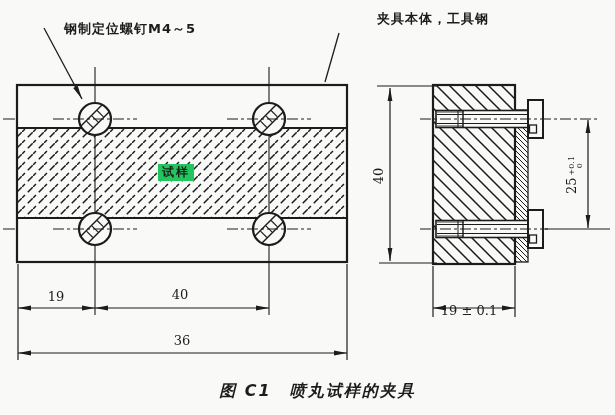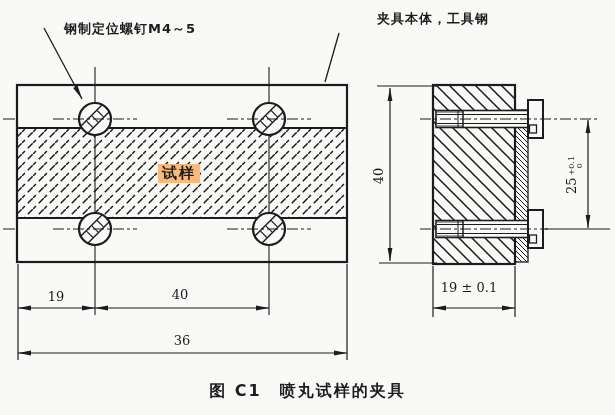--- a/index.html
+++ b/index.html
@@ -6,21 +6,21 @@
   #fig{
     position:relative; width:615px; height:415px;
     background:#f9f9f7; overflow:hidden;
     font-family:"DejaVu Sans", sans-serif; color:#1c1c1c;
   }
   #fig svg{position:absolute;left:0;top:0;}
   .txt{position:absolute; white-space:nowrap; color:#1c1c1c;}
   .cjk{font-size:13px; font-weight:bold; letter-spacing:1px;}
   .dim{font-family:"DejaVu Serif", serif; font-size:13px; text-align:center;}
   .rot{transform:rotate(-90deg); transform-origin:center center; height:18px; line-height:18px;}
-  .specimen{font-size:15px; font-weight:bold; background:#fdba74; padding:0 4px; letter-spacing:2px;font-family:Liberation Mono, monospace;}
+  .specimen{font-size:12px; font-weight:bold; background:#22c55e; padding:0 4px; letter-spacing:2px;font-family:Liberation Mono, monospace;}
   .caption{font-size:16px; font-weight:bold; text-align:center; letter-spacing:2px;}
   .tol{display:inline-flex; flex-direction:column; font-size:8px; line-height:1.05;
        vertical-align:2px; margin-left:2px; font-family:"DejaVu Serif", serif;}
 </style>
 </head>
 <body>
 
 <div id="fig">
 
 <svg width="615" height="415" viewBox="0 0 615 415">
@@ -181,23 +181,23 @@
   </g>
 </svg>
 
 <div class="txt cjk" style="left:64px; top:20px;">钢制定位螺钉M4～5</div>
 <div class="txt cjk" style="left:334px; top:10px;margin-left:43px;">夹具本体，工具钢</div>
 <div class="txt specimen" style="left:158px; top:164px;">试样</div>
 
 <div class="txt dim" style="left:36px; top:289px; width:40px;">19</div>
 <div class="txt dim" style="left:160px; top:287px; width:40px;">40</div>
 <div class="txt dim" style="left:162px; top:333px; width:40px;">36</div>
-<div class="txt dim" style="left:433px; top:280px; width:72px;">19 ± 0.1</div>
+<div class="txt dim" style="left:433px; top:303px; width:72px;">19 ± 0.1</div>
 
 <div class="txt dim rot" style="left:359px; top:167px; width:40px;">40</div>
 <div class="txt dim rot" style="left:545px; top:166px; width:54px;"><span>25</span><span class="tol">
         <span>+0.1</span>
         <span>0</span>
       </span></div>
 
-<div class="txt caption" style="left:115px; top:381px; width:385px;">图 C1　喷丸试样的夹具</div>
+<div class="txt caption" style="left:125px; top:381px; width:385px;font-style:italic;">图 C1　喷丸试样的夹具</div>
 
 </div>
 
 </body></html>

